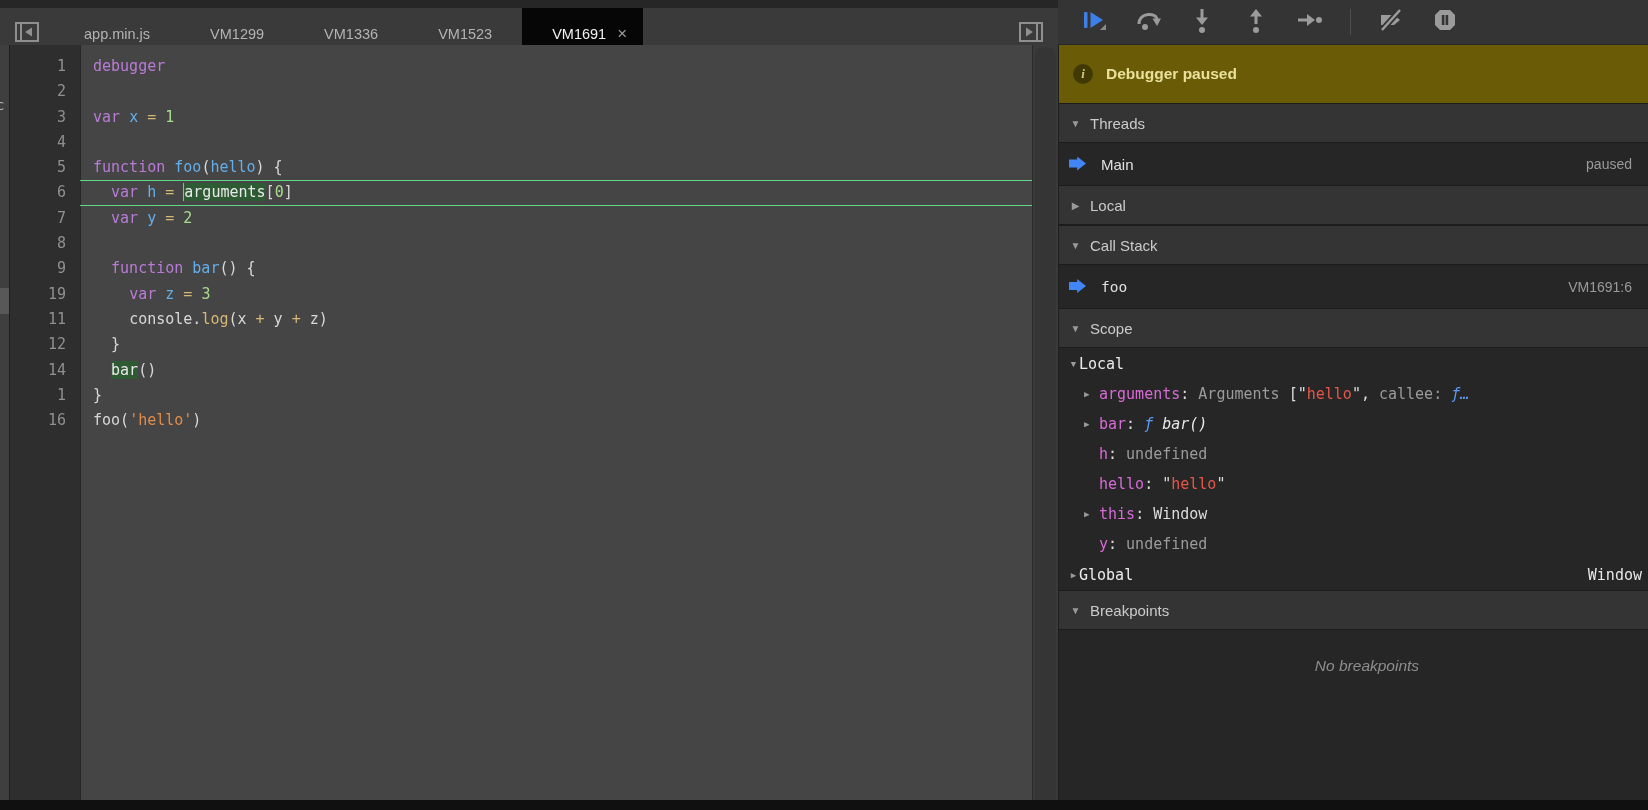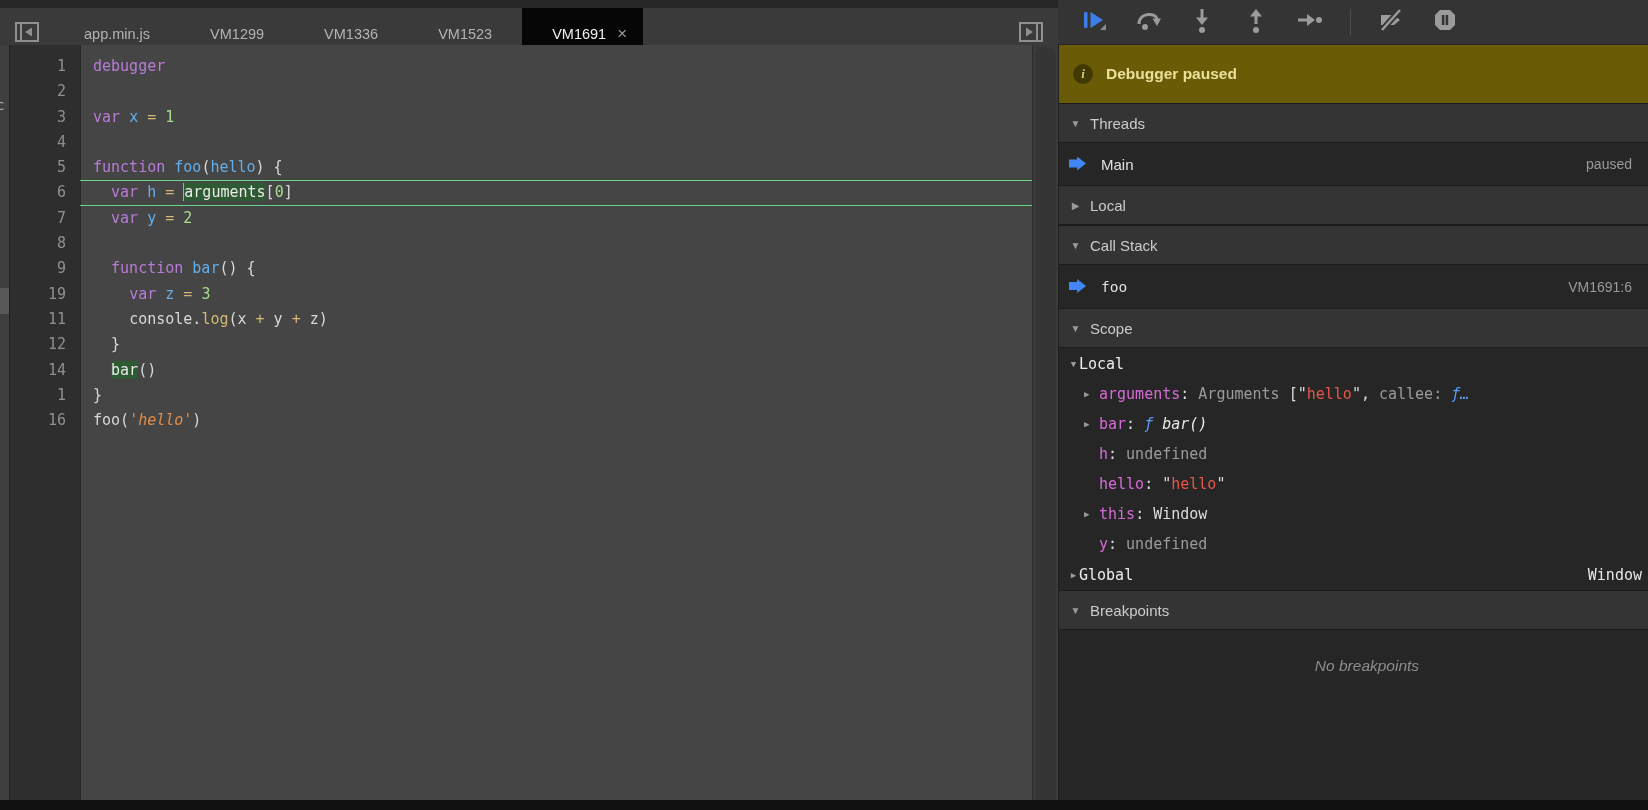--- a/index.html
+++ b/index.html
@@ -32,21 +32,21 @@
 
   
   .editor{position:absolute;left:10px;top:45px;width:1048px;bottom:10px;background:#454545;overflow:hidden;}
   .gutter-bg{position:absolute;left:0;top:0;bottom:0;width:70px;background:#2e2e2e;border-right:1px solid #262626;}
   .code-lines{position:relative;padding-top:9px;font:15px/25.3px "DejaVu Sans Mono",monospace;}
   .code-line{display:flex;height:25.3px;white-space:pre;}
   .ln{flex:none;width:56px;padding-right:14px;text-align:right;color:#909090;cursor:pointer;}
   .lc{flex:1;padding-left:13px;margin-right:26px;box-sizing:border-box;cursor:text;}
   .code-line.exec .lc{border-top:1px solid var(--exec-green);border-bottom:1px solid var(--exec-green);line-height:23.3px;}
   .tok.kw{color:var(--kw);} .tok.vn{color:var(--vn);} .tok.op{color:var(--op);}
-  .tok.num{color:var(--num);} .tok.str{color:var(--strO);font-style:italic;} .tok.fn{color:var(--op);margin-top:32px;} .tok.pl{color:#d8d8d8;}
+  .tok.num{color:var(--num);} .tok.str{color:var(--strO);} .tok.fn{color:var(--op);margin-top:32px;} .tok.pl{color:#d8d8d8;}
   .tok.hl{background:var(--hl-bg);color:#e9e9e9;}
   .tok.hlb{border-left:1px solid var(--exec-green);}
   .vscroll{position:absolute;right:0;top:0;bottom:0;width:26px;background:#3a3a3a;border-left:1px solid #2c2c2c;box-sizing:border-box;}
   .vscroll .thumb{position:absolute;left:2px;right:2px;top:2px;bottom:0;background:#353535;border-radius:9px 9px 0 0;cursor:pointer;}
 
   
   .sidebar{position:absolute;left:1058px;top:45px;width:590px;bottom:10px;background:#262626;
            border-left:1px solid #1f1f1f;box-sizing:border-box;overflow:hidden;color:#dedede;}
   .banner{height:58px;background:var(--banner-bg);display:flex;align-items:center;gap:13px;padding-left:14px;}
   .banner .txt{color:var(--banner-txt);font-weight:bold;font-size:15.5px;}

